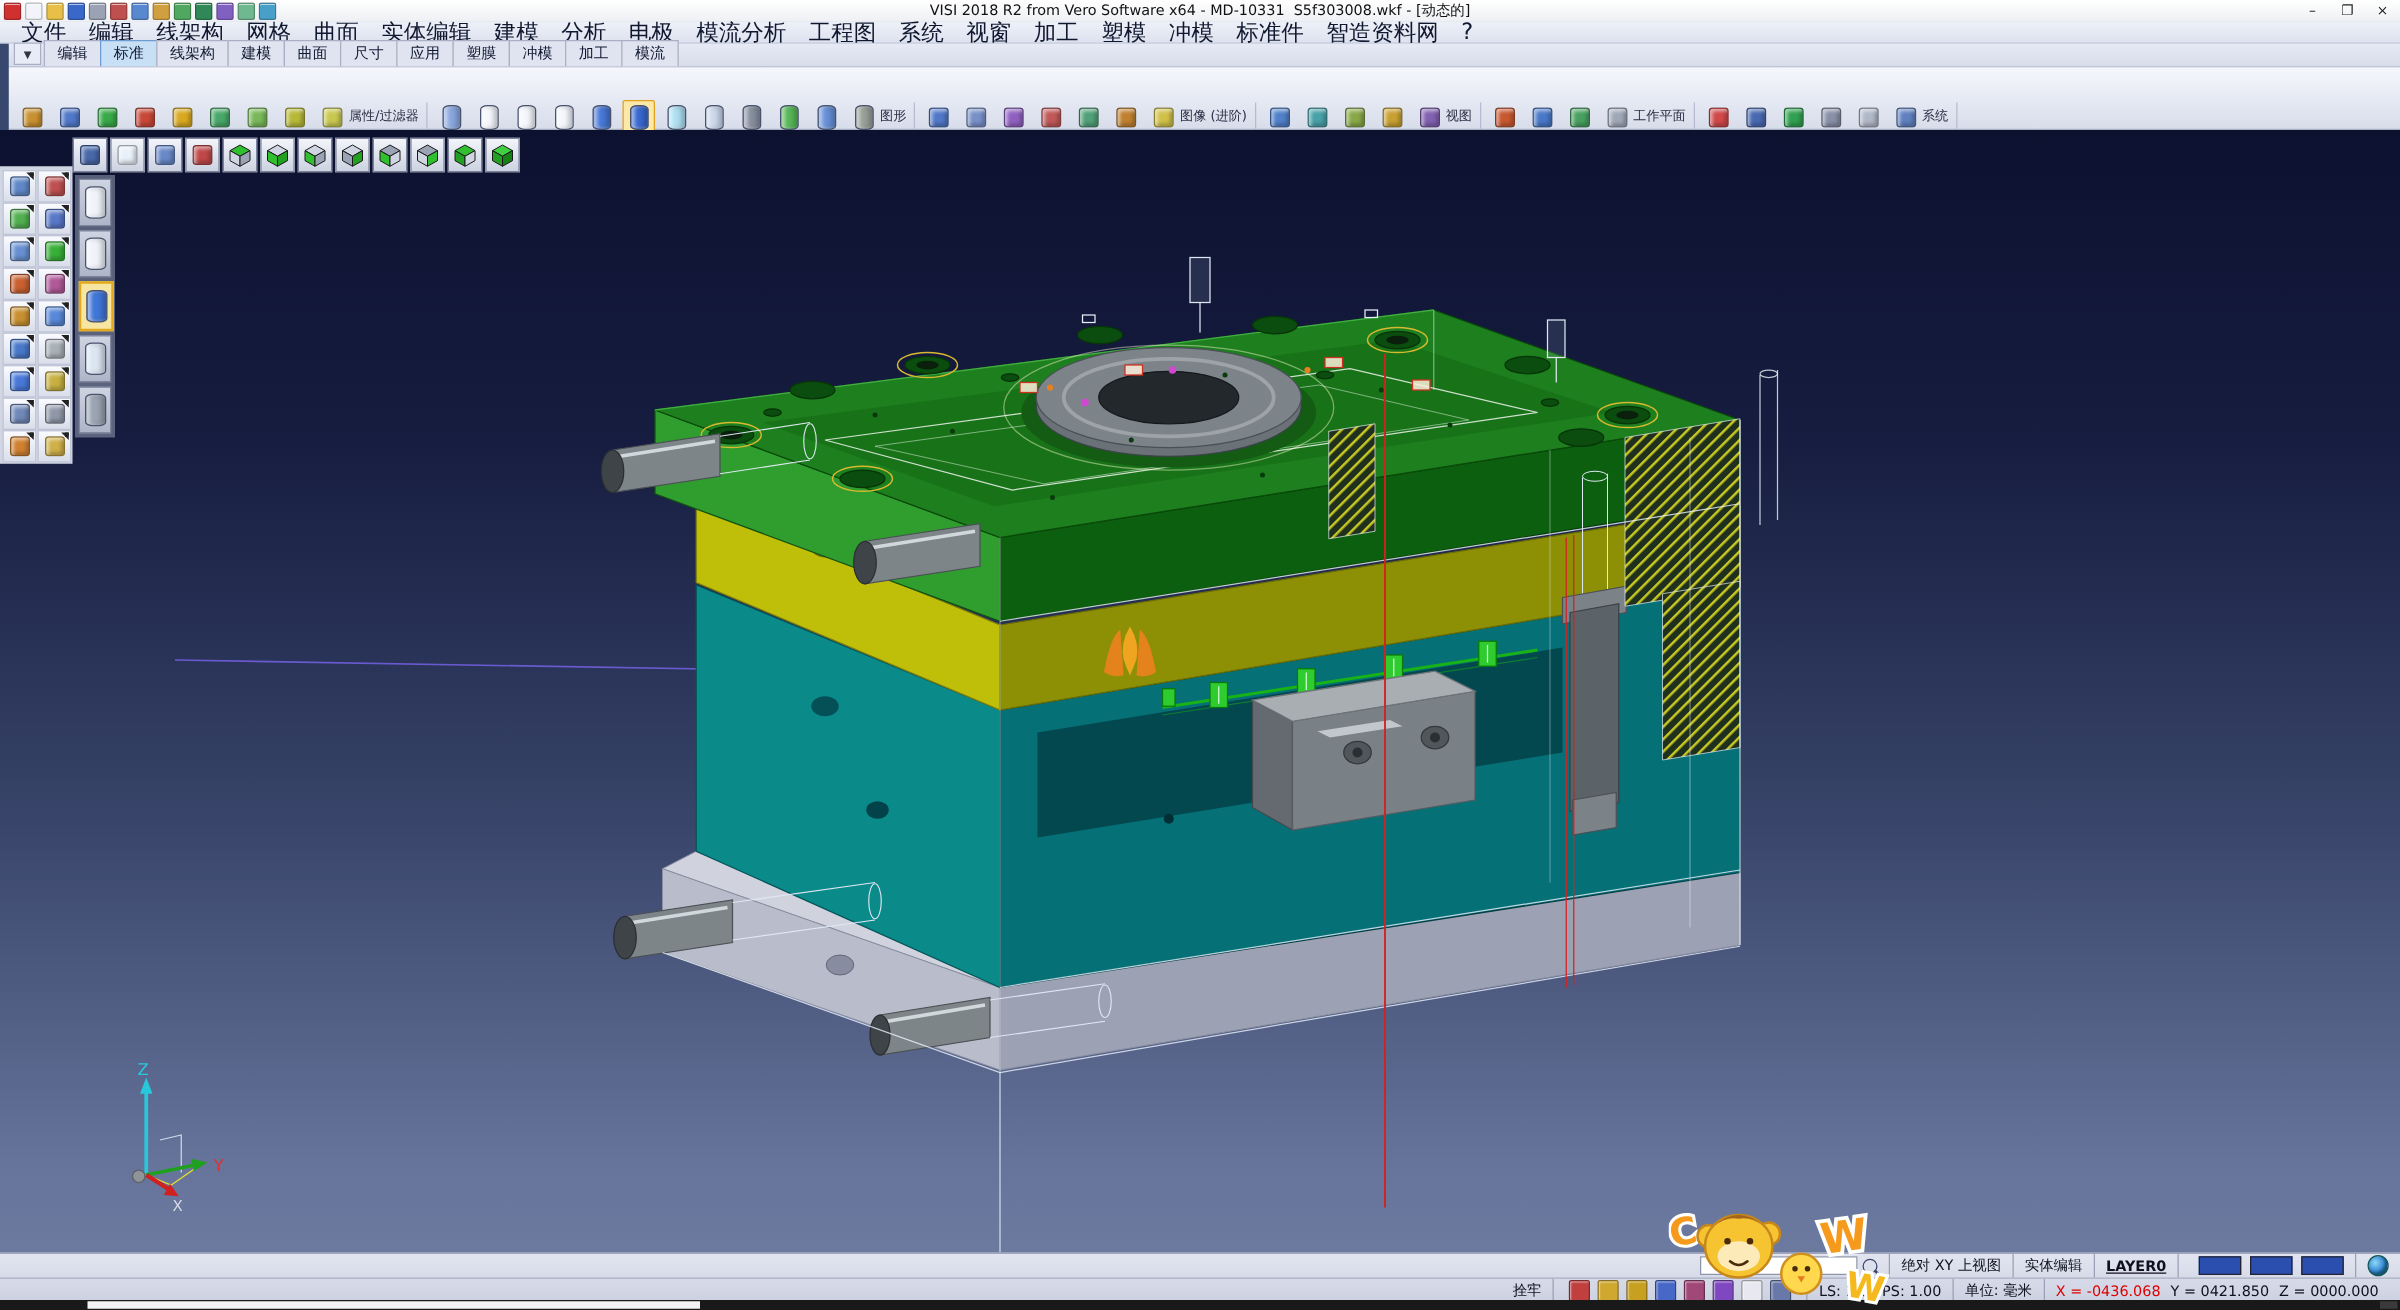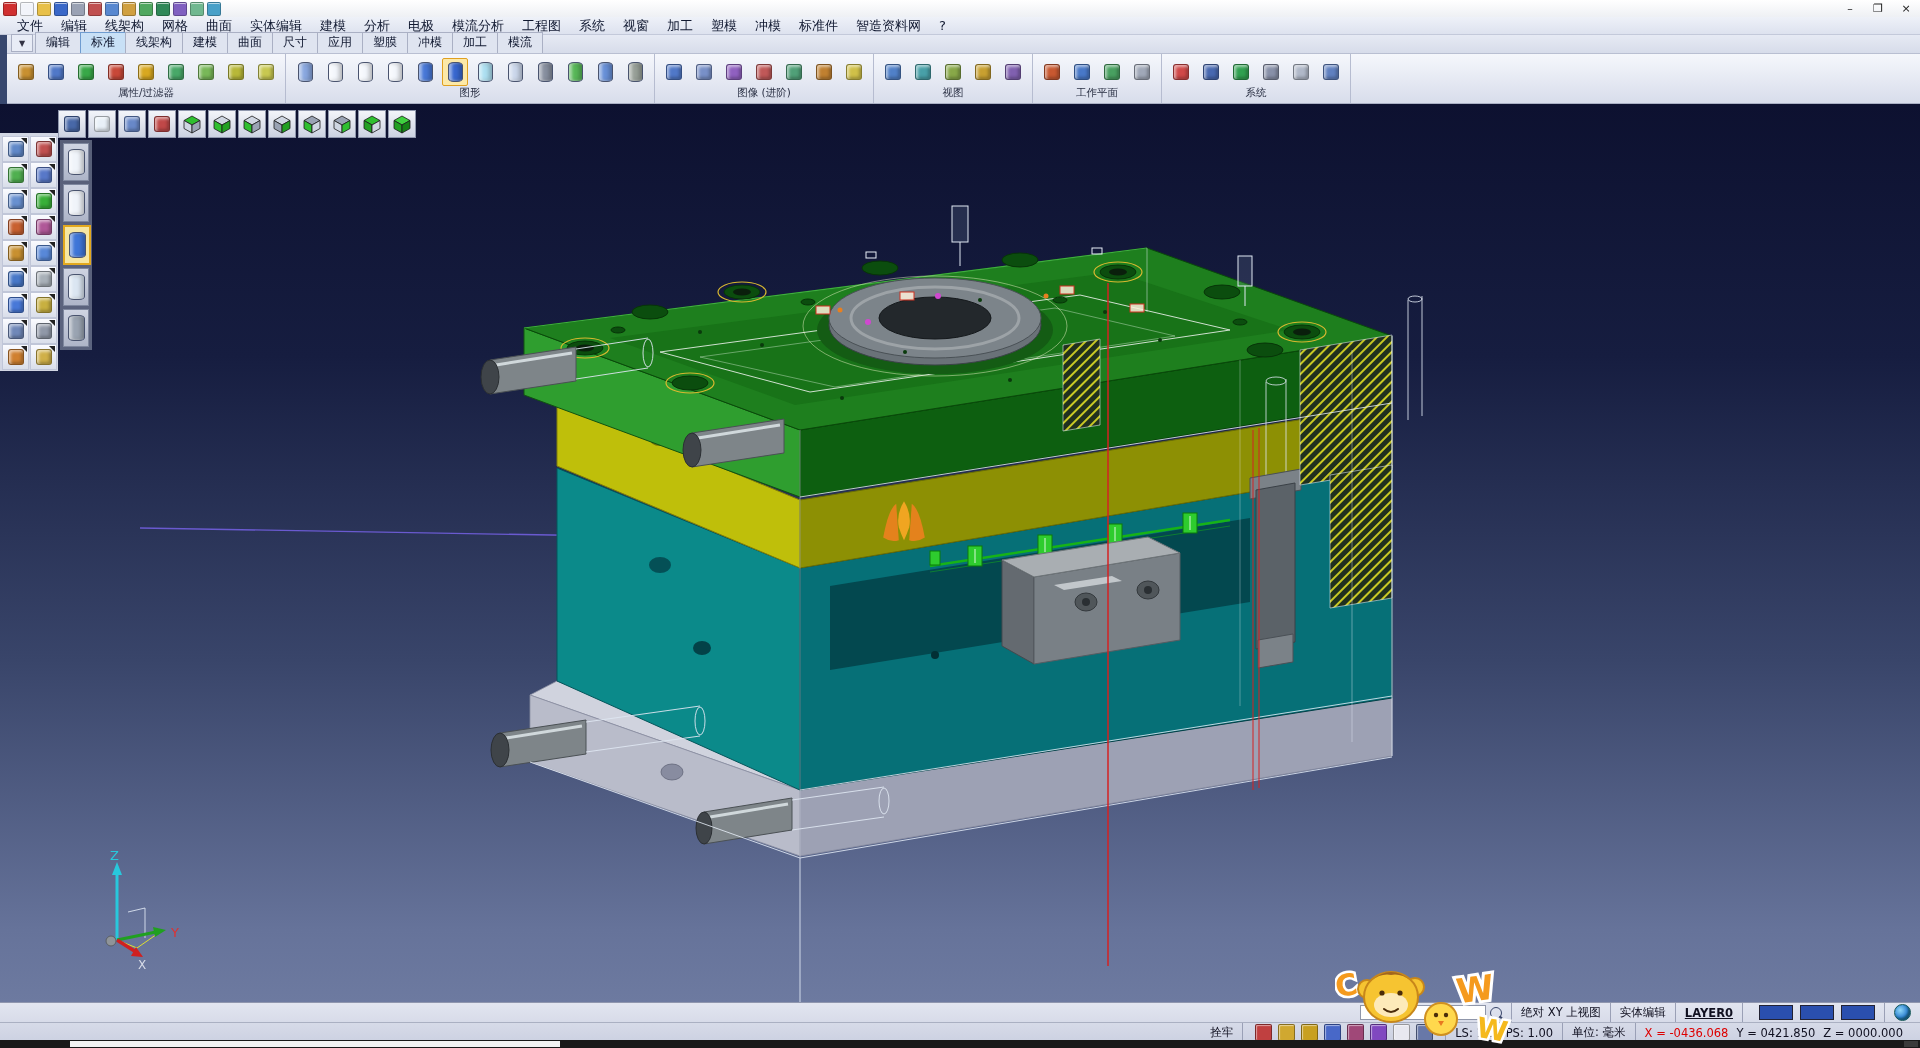--- a/index.html
+++ b/index.html
@@ -18,38 +18,38 @@
   .tb-title{position:absolute;left:0;right:0;text-align:center;font-size:11.5px;color:#111;
     white-space:pre;pointer-events:none;}
   .tb-controls{margin-left:auto;display:flex;align-items:center;height:100%;}
   .wbtn{width:28px;height:100%;display:flex;align-items:center;justify-content:center;
     font-size:11px;color:#222;}
 
   
   .menubar{position:absolute;left:0;top:17px;width:1920px;height:18px;
     background:linear-gradient(#eef1f8,#dde2ef);display:flex;align-items:center;
     padding-left:8px;box-sizing:border-box;border-bottom:1px solid #c3c9da;}
-  .menu-item{padding:0 9px;font-size:13px;color:#101830;cursor:default;}
+  .menu-item{padding:0 9px;font-size:18px;color:#101830;cursor:default;}
 
   
   .tabrow{position:absolute;left:7px;top:35px;width:1913px;height:19px;
     background:linear-gradient(#e6eaf4,#d7dcea);display:flex;align-items:flex-end;
     border-bottom:1px solid #b9bfd2;box-sizing:border-box;}
   .tab-overflow{width:20px;height:16px;display:flex;align-items:center;justify-content:center;
     font-size:8px;color:#334;border:1px solid #aab0c4;background:#e8ecf6;margin:0 2px 1px 4px;}
   .tab{padding:1px 10px 2px;font-size:12px;color:#101830;border:1px solid #aab0c4;
     border-bottom:none;background:#dfe4f0;margin-right:-1px;}
   .tab.active{background:#c8e0f6;border-color:#6f9cd0;font-weight:normal;}
 
   
   .toolbar{position:absolute;left:7px;top:54px;width:1913px;height:50px;
     background:linear-gradient(#f5f7fc,#d8ddeb);border-bottom:1px solid #aab0c4;
     display:flex;box-sizing:border-box;}
-  .tb-group{display:flex;flex-direction:column;justify-content:space-between;
-    border-right:1px solid #b6bcd0;padding:4px 6px 2px;}
+  .tb-group{display:flex;flex-direction:row;justify-content:space-between;
+    border-right:1px solid #b6bcd0;padding:4px 6px 2px;margin-top:28px;}
   .tb-icons-row{display:flex;gap:4px;align-items:center;}
   .tbicon{width:24px;height:26px;display:flex;align-items:center;justify-content:center;
     border:1px solid transparent;border-radius:2px;}
   .tbicon.sel{background:#fce9a8;border-color:#e0a020;}
   .blob{width:14px;height:14px;border-radius:3px;border:1px solid rgba(0,0,0,.35);
     box-shadow:inset 2px 2px 3px rgba(255,255,255,.55), inset -2px -2px 3px rgba(0,0,0,.25);}
   .cylsh{width:13px;height:18px;border-radius:6px/3.5px;border:1px solid #49536e;
     box-shadow:inset 3px 0 3px rgba(255,255,255,.5), inset -3px 0 4px rgba(0,0,0,.25);}
   .tb-label{text-align:center;font-size:10.5px;color:#2a3044;padding-bottom:1px;}
 
@@ -132,20 +132,21 @@
         <span class="tb-ic" style="background: rgb(154, 162, 180);"></span>
         <span class="tb-ic" style="background: rgb(192, 80, 80);"></span>
         <span class="tb-ic" style="background: rgb(88, 136, 208);"></span>
         <span class="tb-ic" style="background: rgb(208, 160, 64);"></span>
         <span class="tb-ic" style="background: rgb(80, 168, 96);"></span>
         <span class="tb-ic" style="background: rgb(48, 136, 88);"></span>
         <span class="tb-ic" style="background: rgb(128, 96, 192);"></span>
         <span class="tb-ic" style="background: rgb(112, 184, 144);"></span>
         <span class="tb-ic" style="background: rgb(72, 160, 200);"></span>
       </div>
+    <div class="tb-title">VISI 2018 R2 from Vero Software x64 - MD-10331  S5f303008.wkf - [动态的]</div>
     <div class="tb-controls">
       <span class="wbtn">–</span>
       <span class="wbtn">❐</span>
       <span class="wbtn close">×</span>
     </div>
   </div>
 
   <div class="menubar" id="menubar">
       <span class="menu-item">文件</span>
       <span class="menu-item">编辑</span>

